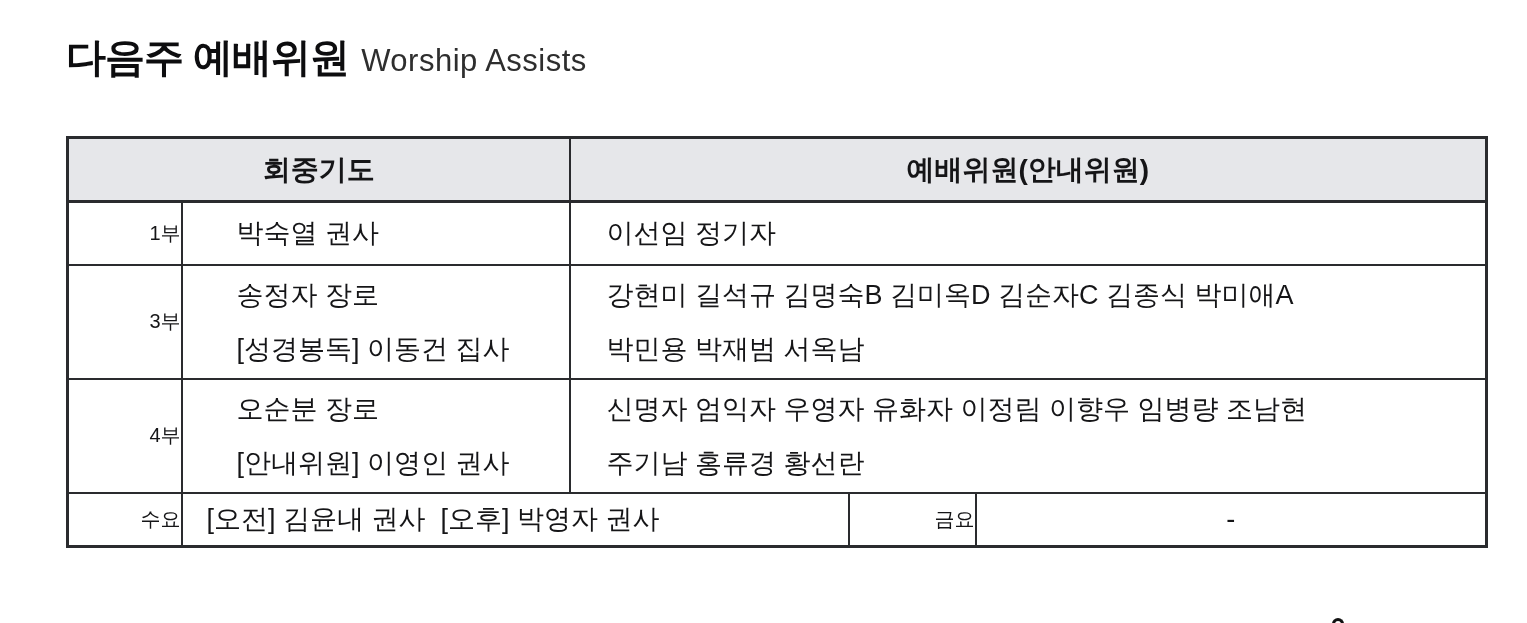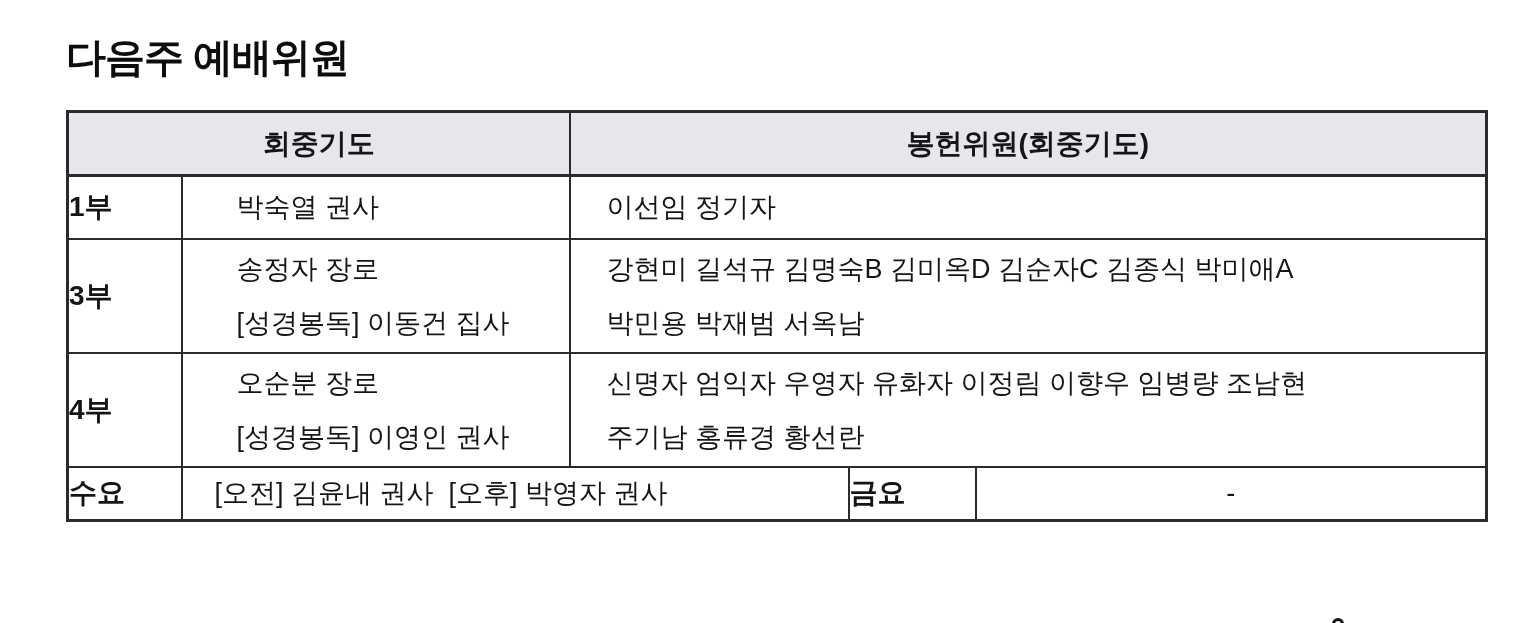--- a/index.html
+++ b/index.html
@@ -30,21 +30,21 @@
   }
   .title-en {
     font-size: 31px;
     font-weight: 400;
     letter-spacing: 0.5px;
     color: var(--title-en-color, #2e2e2e);
   }
   table.roster {
     position: absolute;
     left: 66px;
-    top: 110px;
+    top: 136px;
     width: 1419px;
     border-collapse: collapse;
     table-layout: fixed;
     font-size: 27px;
     color: var(--text, #151517);
   }
   table.roster td {
     border: 2px solid var(--border, #2a2b2e);
     vertical-align: middle;
     overflow: hidden;
@@ -55,62 +55,63 @@
     background: var(--header-bg, #e6e7ea);
     font-weight: 700;
     font-size: 28px;
     text-align: center;
     border-bottom-width: 3px;
   }
   tr.r-single td { height: 63px; }
   tr.r-double td { height: 114px; }
   tr.r-footer td { height: 54px; }
   td.cell-label {
-    text-align: left;
-    font-weight: 700;
-    font-size: 28px;
+    text-align: right;
+    font-weight: 400;
+    font-size: 20px;
   }
   td.cell-prayer { padding-left: 54px; }
   td.cell-ushers { padding-left: 36px; }
   .two-line { line-height: 2.0; }
-  td.cell-footer-value { padding-left: 32px; white-space: pre-wrap; }
+  td.cell-footer-value { padding-left: 24px; white-space: pre-wrap; }
   td.cell-dash { text-align: center; }
   .cutoff-glyph {
     position: absolute;
     left: 1332px;
     top: 618px;
     width: 12px;
     height: 10px;
     border: 3px solid #111;
     border-bottom: none;
     border-radius: 10px 10px 0 0;
     background: transparent;
   }
 </style>
 </head>
 <body>
 
 <div class="page">
 
   <div class="title-row">
     <span class="title-ko">다음주 예배위원</span>
+    <span class="title-en">Worship Assists</span>
   </div>
 
   <table class="roster">
     <colgroup>
       <col style="width:114px">
       <col style="width:388px">
       <col style="width:279px">
       <col style="width:127px">
       <col style="width:511px">
     </colgroup>
     <tbody>
       <tr class="hdr">
         <td colspan="2">회중기도</td>
-        <td colspan="3">봉헌위원(회중기도)</td>
+        <td colspan="3">예배위원(안내위원)</td>
       </tr>
 
       <tr class="r-single">
         <td class="cell-label">1부</td>
         <td class="cell-prayer">박숙열 권사</td>
         <td class="cell-ushers" colspan="3">이선임 정기자</td>
       </tr>
 
 
       <tr class="r-double">
@@ -127,21 +128,21 @@
             <div>박민용 박재범 서옥남</div>
           </div>
         </td>
       </tr>
 
       <tr class="r-double">
         <td class="cell-label">4부</td>
         <td class="cell-prayer">
           <div class="two-line">
             <div>오순분 장로</div>
-            <div>[성경봉독] 이영인 권사</div>
+            <div>[안내위원] 이영인 권사</div>
           </div>
         </td>
         <td class="cell-ushers" colspan="3">
           <div class="two-line">
             <div>신명자 엄익자 우영자 유화자 이정림 이향우 임병량 조남현</div>
             <div>주기남 홍류경 황선란</div>
           </div>
         </td>
       </tr>
 

